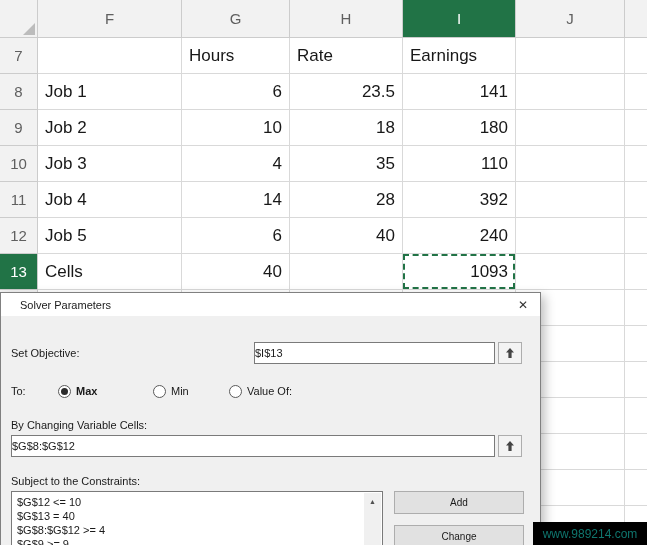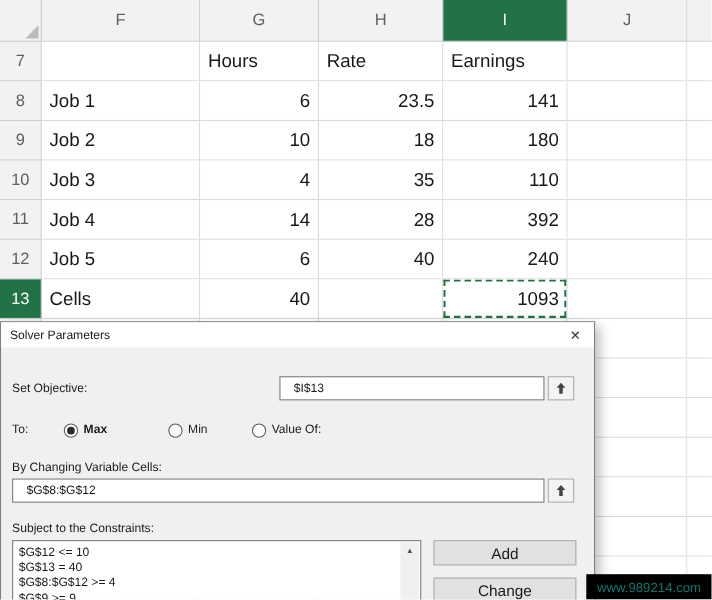--- a/index.html
+++ b/index.html
@@ -40,33 +40,33 @@
   }
 
   
   .dialog {
     position:absolute; left:0; top:292px; width:541px; height:262px;
     background:#f0f0f0; border:1px solid #808080; box-sizing:border-box;
     box-shadow:4px 4px 10px rgba(0,0,0,0.25); z-index:5;
     font-size:11px; color:#1a1a1a;
   }
   .titlebar {height:23px; background:#fff; display:flex; align-items:center;}
-  .title {padding-left:8px; font-size:11px; color:#1a1a1a;}
+  .title {padding-left:19px; font-size:11px; color:#1a1a1a;}
   .close {
     margin-left:auto; width:34px; height:23px; display:flex;
     align-items:center; justify-content:center; font-size:12px; color:#333;
     cursor:default;
   }
   .dbody {padding:0 18px 0 10px;}
   .frow {display:flex; align-items:center;}
   .obj {margin-top:26px;}
   .obj label {width:243px; flex:none;}
   .tbox {
     flex:1; height:22px; border:1px solid #7a7a7a; background:#fff;
-    font-size:11px; font-family:inherit; padding:0 12px; box-sizing:border-box;
+    font-size:11px; font-family:inherit; padding:0 0; box-sizing:border-box;
     color:#1a1a1a;
   }
   .rangebtn {
     width:24px; height:22px; flex:none; margin-left:3px;
     border:1px solid #adadad; background:#f3f3f3; box-sizing:border-box;
     display:flex; align-items:center; justify-content:center; padding:0;
   }
   .to {margin-top:17px; height:20px;}
   .to-label {width:47px; flex:none;}
   .ritem {display:flex; align-items:center;}
@@ -99,21 +99,21 @@
     position:absolute; top:1px; right:1px; bottom:1px; width:17px;
     background:#f0f0f0;
   }
   .scroll-up {
     height:17px; display:flex; align-items:center; justify-content:center;
     font-size:7px; color:#505050;
   }
   .btncol {margin-left:11px; display:flex; flex-direction:column; flex:none;}
   .btn {
     width:130px; height:23px; background:#e1e1e1; border:1px solid #adadad;
-    font-size:14px; font-family:inherit; margin-bottom:11px; color:#1a1a1a;
+    font-size:10px; font-family:inherit; margin-bottom:11px; color:#1a1a1a;
     box-sizing:border-box;
   }
 
   
   .watermark {
     position:absolute; right:0; bottom:0; width:114px; height:23px;
     background:#000; color:#0f766e; font-size:12px; z-index:10;
     display:flex; align-items:center; justify-content:center;
   }
 </style>

